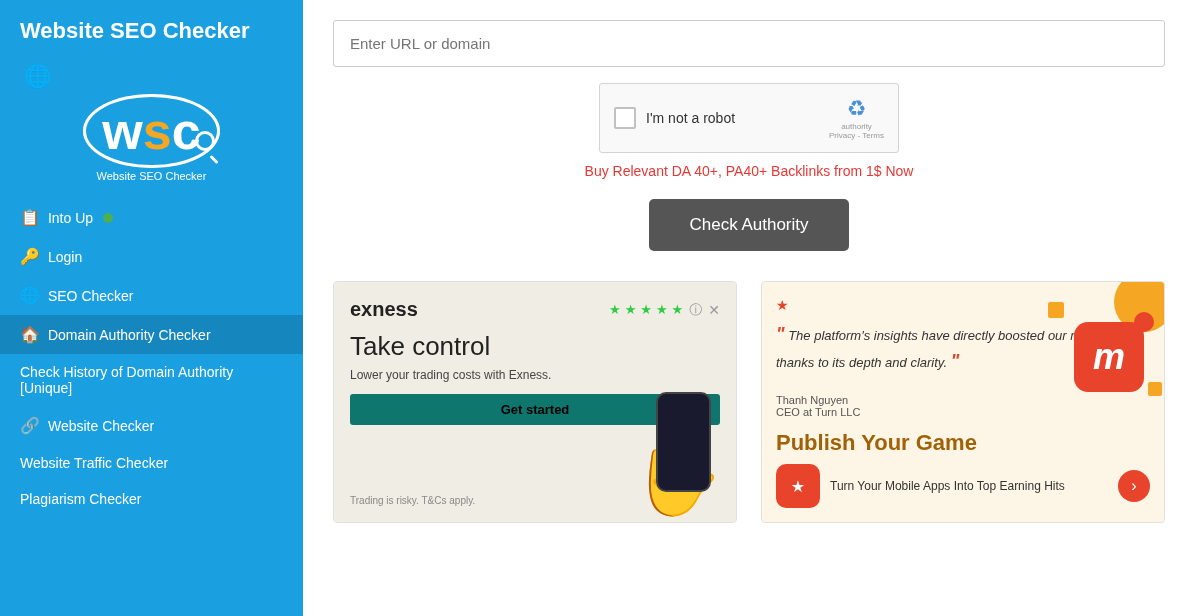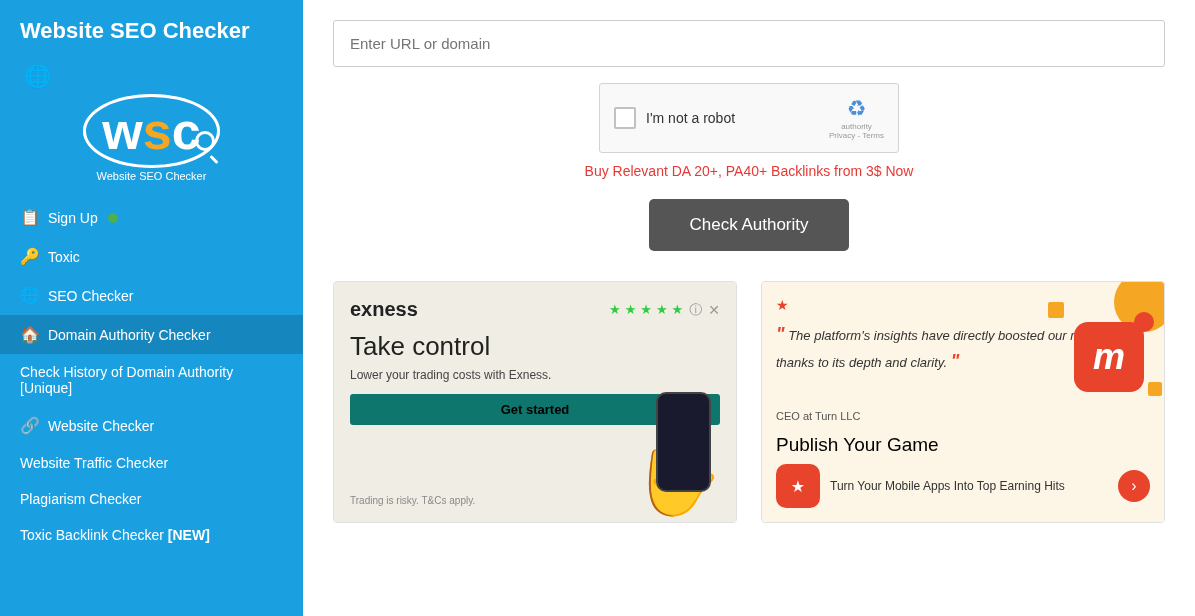--- a/index.html
+++ b/index.html
@@ -277,21 +277,21 @@
       font-size: 13px;
       color: #333;
       font-style: italic;
       line-height: 1.5;
       margin-bottom: 10px;
       flex: 1;
     }
 
     .quote-author { font-size: 11px; color: #555; margin-bottom: 12px; }
 
-    .right-ad-title { font-size: 19px; font-weight: normal; color: #000000; margin-bottom: 8px; }
+    .right-ad-title { font-size: 22px; font-weight: bold; color: #a16207; margin-bottom: 8px; }
 
     .right-ad-app-row {
       display: flex;
       align-items: center;
       gap: 10px;
     }
 
     .app-icon-box {
       width: 44px; height: 44px;
       background: #e8432b;
@@ -380,26 +380,26 @@
           <span style="position:absolute;right:-18px;bottom:-4px;width:10px;height:3px;background:white;transform:rotate(45deg);display:inline-block;border-radius:2px;"></span>
         </span>
       </div>
       <div class="logo-subtitle">Website SEO Checker</div>
     </div>
   </div>
 
   <nav>
     <div class="nav-item">
       <span class="nav-icon">📋</span>
-      <span>Sign Up</span>
+      <span>Into Up</span>
       <span class="badge-green"></span>
     </div>
     <div class="nav-item">
       <span class="nav-icon">🔑</span>
-      <span>Toxic</span>
+      <span>Login</span>
     </div>
     <div class="nav-item">
       <span class="nav-icon">🌐</span>
       <span>SEO Checker</span>
     </div>
     <div class="nav-item active">
       <span class="nav-icon">🏠</span>
       <span>Domain Authority Checker</span>
     </div>
     <div class="nav-item">
@@ -407,23 +407,20 @@
     </div>
     <div class="nav-item">
       <span class="nav-icon">🔗</span>
       <span>Website Checker</span>
     </div>
     <div class="nav-item">
       <span>Website Traffic Checker</span>
     </div>
     <div class="nav-item">
       <span>Plagiarism Checker</span>
-    </div>
-    <div class="nav-item">
-      <span>Toxic Backlink Checker <strong>[NEW]</strong></span>
     </div>
   </nav>
 </div>
 
 <div id="main">
 
   <input id="url-input" type="text" class="url-input" placeholder="Enter URL or domain" style="">
 
   <div class="captcha-area">
     <div class="captcha-box">
@@ -432,21 +429,21 @@
         <span class="captcha-label">I'm not a robot</span>
       </div>
       <div class="captcha-right">
         <div class="recaptcha-logo">♻</div>
         <div class="recaptcha-text">authority</div>
         <div class="recaptcha-text">Privacy - Terms</div>
       </div>
     </div>
   </div>
 
-  <div class="backlink-promo">Buy Relevant DA 20+, PA40+ Backlinks from 3$ Now</div>
+  <div class="backlink-promo">Buy Relevant DA 40+, PA40+ Backlinks from 1$ Now</div>
 
   <button class="check-btn">Check Authority</button>
 
   
   <div class="ads-row">
 
     <div class="ad-box">
       <div class="exness-ad">
         <div class="exness-header">
           <span class="exness-brand">exness</span>
@@ -490,20 +487,21 @@
             <span class="right-ad-close">✕</span>
           </div>
         </div>
 
         <div class="quote-text">
           <span style="font-size:18px;color:#e8432b;font-weight:bold;">"</span>
           <span>The platform's insights have directly boosted our revenue, thanks to its depth and clarity.</span>
           <span style="font-size:18px;color:#e8432b;font-weight:bold;">"</span>
         </div>
         <div class="quote-author">
+          <div>Thanh Nguyen</div>
           <div>CEO at Turn LLC</div>
         </div>
 
         <div class="right-ad-title">Publish Your Game</div>
 
         <div class="right-ad-app-row">
           <div class="app-icon-box">
             <span>★</span>
           </div>
           <div class="app-desc">Turn Your Mobile Apps Into Top Earning Hits</div>

